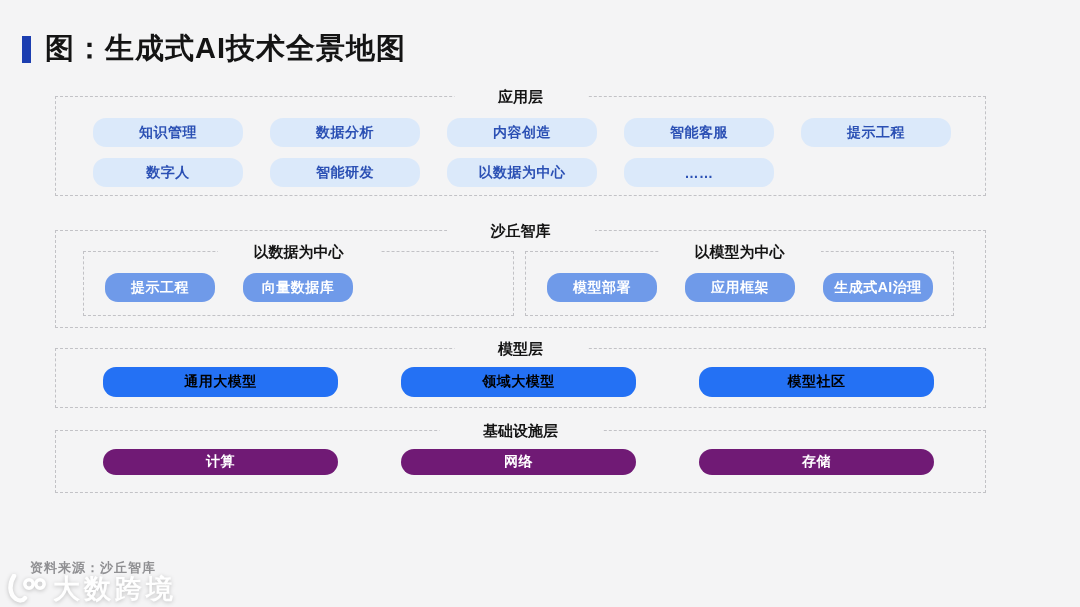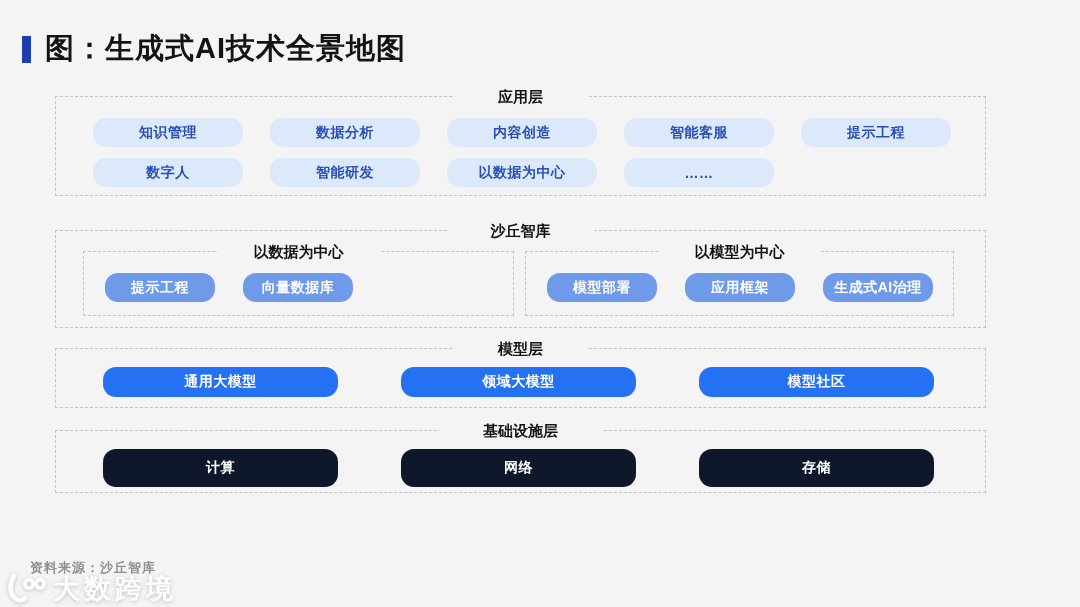--- a/index.html
+++ b/index.html
@@ -36,22 +36,22 @@
   .app-grid {
     display:grid; grid-template-columns:repeat(5,150px);
     column-gap:27px; row-gap:11px; padding:21px 0 0 37px;
   }
   .chip {
     height:29px; display:flex; align-items:center; justify-content:center;
     font-size:14px; font-weight:bold; border-radius:13px; letter-spacing:0.5px;
   }
   .chip.light { background:#dbe9fa; color:#2b50b4; }
   .chip.mid   { background:#6f9ae9; color:#ffffff; }
-  .chip.bright{ background:#2471f4; color:#ffffff; height:30px; }
-  .chip.dark  { background:#0f172a; color:#ffffff; height:38px; }
+  .chip.bright{ background:#2471f4; color:#000000; height:30px; }
+  .chip.dark  { background:#701a75; color:#ffffff; height:26px; }
 
   .subbox {
     position:absolute; top:20px; height:65px; box-sizing:border-box;
     border:1px dashed #c2c2c6;
   }
   .subbox.data  { left:27px;  width:431px; }
   .subbox.modelc{ left:469px; width:429px; }
   .sub-grid {
     display:grid; grid-template-columns:repeat(3,110px);
     column-gap:28px; padding:21px 0 0 21px;

